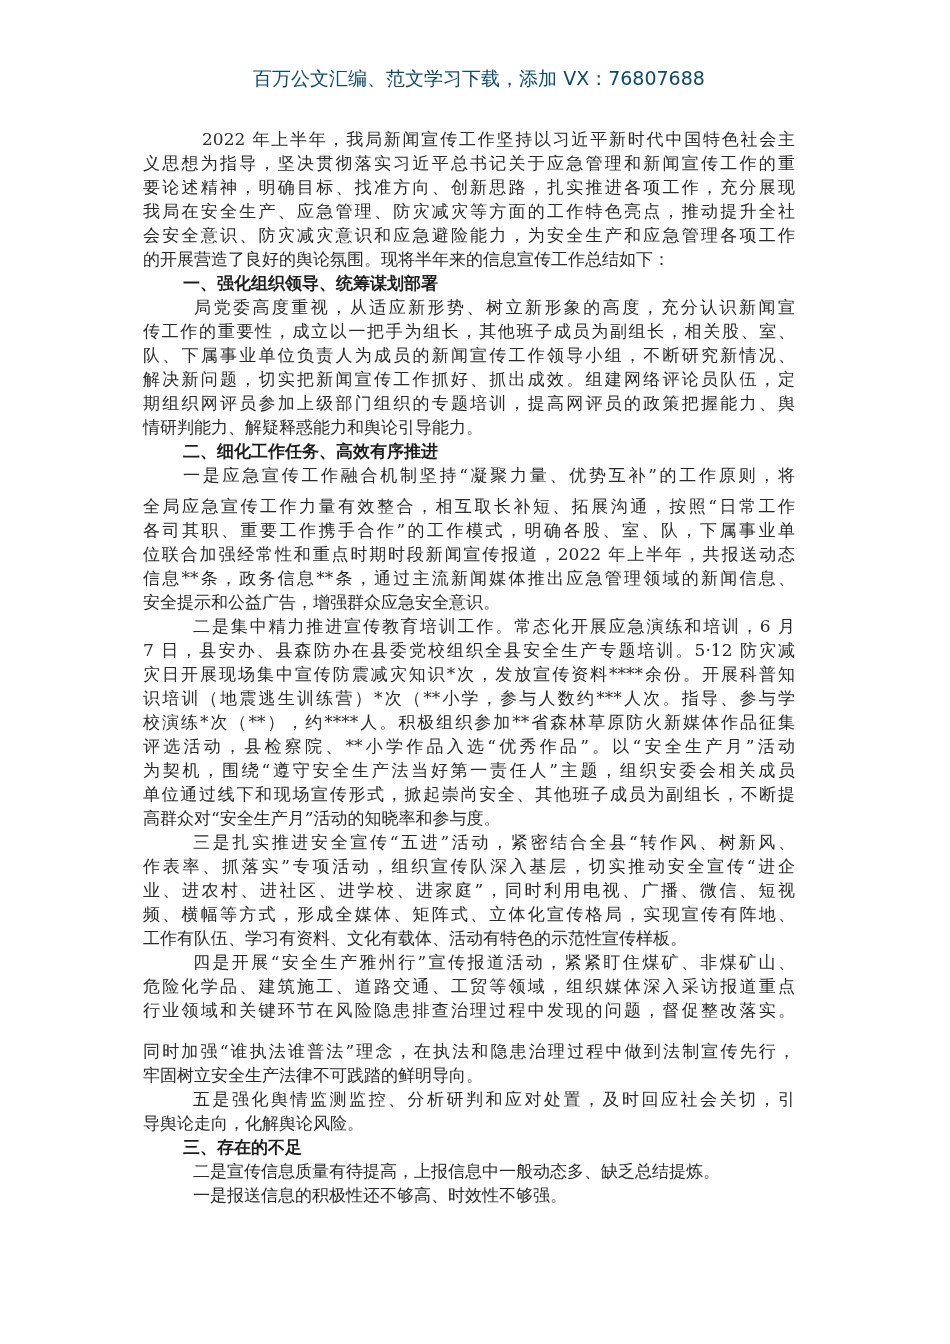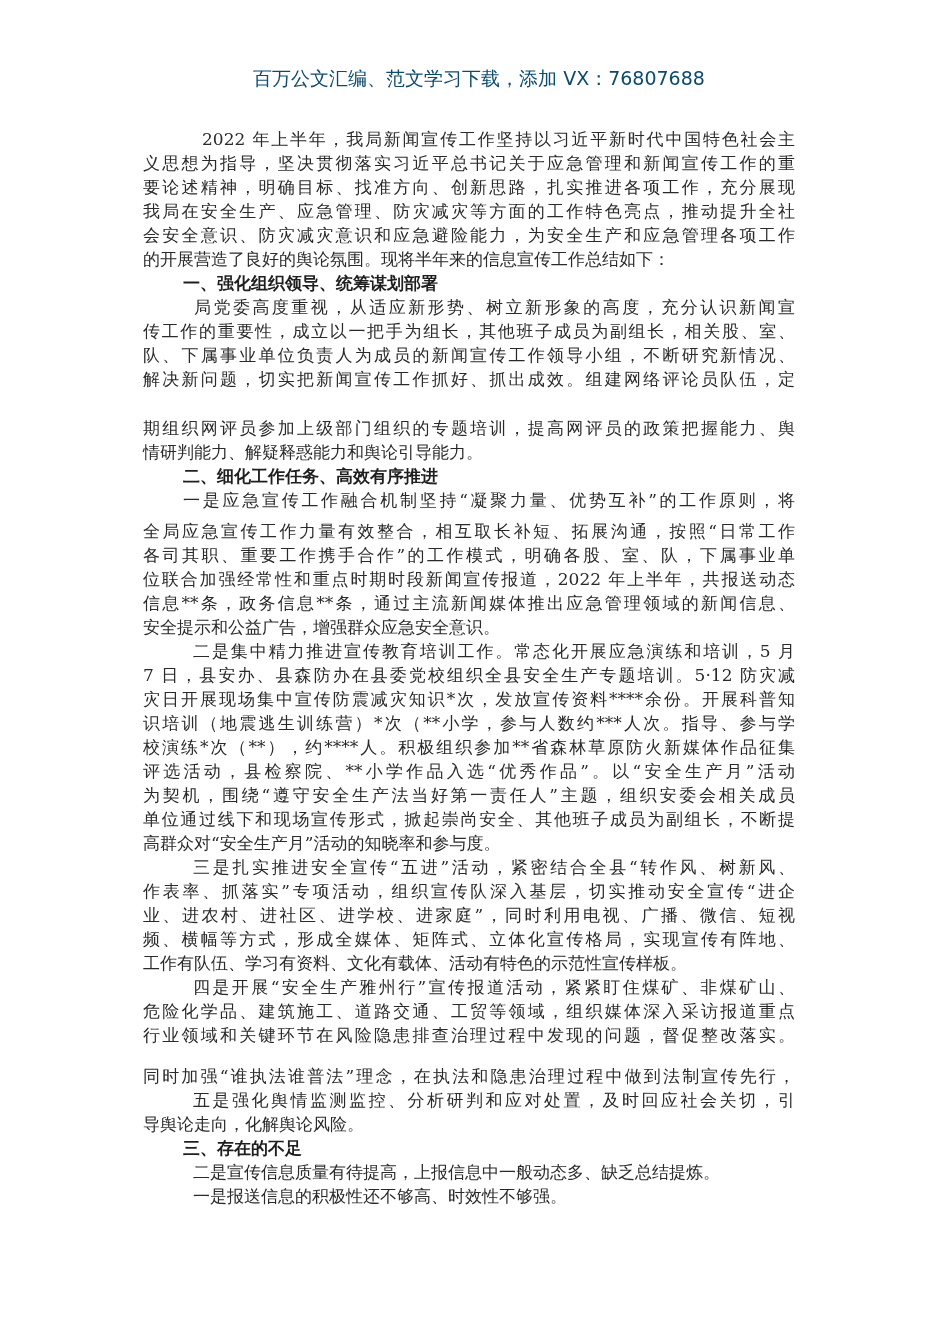--- a/index.html
+++ b/index.html
@@ -24,45 +24,46 @@
     <div class="line" style="padding-left: 0px; width: 652px;">义思想为指导，坚决贯彻落实习近平总书记关于应急管理和新闻宣传工作的重</div>
     <div class="line" style="padding-left: 0px; width: 652px;">要论述精神，明确目标、找准方向、创新思路，扎实推进各项工作，充分展现</div>
     <div class="line" style="padding-left: 0px; width: 652px;">我局在安全生产、应急管理、防灾减灾等方面的工作特色亮点，推动提升全社</div>
     <div class="line" style="padding-left: 0px; width: 652px;">会安全意识、防灾减灾意识和应急避险能力，为安全生产和应急管理各项工作</div>
     <div class="line last" style="padding-left: 0px; width: 652px;">的开展营造了良好的舆论氛围。现将半年来的信息宣传工作总结如下：</div>
     <div class="line heading" style="padding-left: 40px; width: 612px;">一、强化组织领导、统筹谋划部署</div>
     <div class="line" style="padding-left: 51px; width: 601px;">局党委高度重视，从适应新形势、树立新形象的高度，充分认识新闻宣</div>
     <div class="line" style="padding-left: 0px; width: 652px;">传工作的重要性，成立以一把手为组长，其他班子成员为副组长，相关股、室、</div>
     <div class="line" style="padding-left: 0px; width: 652px;">队、下属事业单位负责人为成员的新闻宣传工作领导小组，不断研究新情况、</div>
     <div class="line" style="padding-left: 0px; width: 652px;">解决新问题，切实把新闻宣传工作抓好、抓出成效。组建网络评论员队伍，定</div>
-    <div class="line" style="padding-left: 0px; width: 652px; margin-top: 25px;">期组织网评员参加上级部门组织的专题培训，提高网评员的政策把握能力、舆</div>
+    <div class="line" style="padding-left: 0px; width: 652px;">期组织网评员参加上级部门组织的专题培训，提高网评员的政策把握能力、舆</div>
     <div class="line last" style="padding-left: 0px; width: 652px;">情研判能力、解疑释惑能力和舆论引导能力。</div>
     <div class="line heading" style="padding-left: 40px; width: 612px;">二、细化工作任务、高效有序推进</div>
     <div class="line" style="padding-left: 40px; width: 612px;">一是应急宣传工作融合机制坚持“凝聚力量、优势互补”的工作原则，将</div>
     <div class="line" style="padding-left: 0px; width: 652px; margin-top: 7px;">全局应急宣传工作力量有效整合，相互取长补短、拓展沟通，按照“日常工作</div>
     <div class="line" style="padding-left: 0px; width: 652px;">各司其职、重要工作携手合作”的工作模式，明确各股、室、队，下属事业单</div>
     <div class="line" style="padding-left: 0px; width: 652px;">位联合加强经常性和重点时期时段新闻宣传报道，2022 年上半年，共报送动态</div>
     <div class="line" style="padding-left: 0px; width: 652px;">信息**条，政务信息**条，通过主流新闻媒体推出应急管理领域的新闻信息、</div>
     <div class="line last" style="padding-left: 0px; width: 652px;">安全提示和公益广告，增强群众应急安全意识。</div>
-    <div class="line" style="padding-left: 50px; width: 602px;">二是集中精力推进宣传教育培训工作。常态化开展应急演练和培训，5 月</div>
+    <div class="line" style="padding-left: 50px; width: 602px;">二是集中精力推进宣传教育培训工作。常态化开展应急演练和培训，6 月</div>
     <div class="line" style="padding-left: 0px; width: 652px;">7 日，县安办、县森防办在县委党校组织全县安全生产专题培训。5·12 防灾减</div>
     <div class="line" style="padding-left: 0px; width: 652px;">灾日开展现场集中宣传防震减灾知识*次，发放宣传资料****余份。开展科普知</div>
     <div class="line" style="padding-left: 0px; width: 652px;">识培训（地震逃生训练营）*次（**小学，参与人数约***人次。指导、参与学</div>
     <div class="line" style="padding-left: 0px; width: 652px;">校演练*次（**），约****人。积极组织参加**省森林草原防火新媒体作品征集</div>
     <div class="line" style="padding-left: 0px; width: 652px;">评选活动，县检察院、**小学作品入选“优秀作品”。以“安全生产月”活动</div>
     <div class="line" style="padding-left: 0px; width: 652px;">为契机，围绕“遵守安全生产法当好第一责任人”主题，组织安委会相关成员</div>
     <div class="line" style="padding-left: 0px; width: 652px;">单位通过线下和现场宣传形式，掀起崇尚安全、其他班子成员为副组长，不断提</div>
     <div class="line last" style="padding-left: 0px; width: 652px;">高群众对“安全生产月”活动的知晓率和参与度。</div>
     <div class="line" style="padding-left: 50px; width: 602px;">三是扎实推进安全宣传“五进”活动，紧密结合全县“转作风、树新风、</div>
     <div class="line" style="padding-left: 0px; width: 652px;">作表率、抓落实”专项活动，组织宣传队深入基层，切实推动安全宣传“进企</div>
     <div class="line" style="padding-left: 0px; width: 652px;">业、进农村、进社区、进学校、进家庭”，同时利用电视、广播、微信、短视</div>
     <div class="line" style="padding-left: 0px; width: 652px;">频、横幅等方式，形成全媒体、矩阵式、立体化宣传格局，实现宣传有阵地、</div>
     <div class="line last" style="padding-left: 0px; width: 652px;">工作有队伍、学习有资料、文化有载体、活动有特色的示范性宣传样板。</div>
     <div class="line" style="padding-left: 50px; width: 602px;">四是开展“安全生产雅州行”宣传报道活动，紧紧盯住煤矿、非煤矿山、</div>
     <div class="line" style="padding-left: 0px; width: 652px;">危险化学品、建筑施工、道路交通、工贸等领域，组织媒体深入采访报道重点</div>
     <div class="line" style="padding-left: 0px; width: 652px;">行业领域和关键环节在风险隐患排查治理过程中发现的问题，督促整改落实。</div>
     <div class="line" style="padding-left: 0px; width: 652px; margin-top: 17px;">同时加强“谁执法谁普法”理念，在执法和隐患治理过程中做到法制宣传先行，</div>
+    <div class="line last" style="padding-left: 0px; width: 652px;">牢固树立安全生产法律不可践踏的鲜明导向。</div>
     <div class="line" style="padding-left: 50px; width: 602px;">五是强化舆情监测监控、分析研判和应对处置，及时回应社会关切，引</div>
     <div class="line last" style="padding-left: 0px; width: 652px;">导舆论走向，化解舆论风险。</div>
     <div class="line heading" style="padding-left: 40px; width: 612px;">三、存在的不足</div>
     <div class="line last" style="padding-left: 50px; width: 602px;">二是宣传信息质量有待提高，上报信息中一般动态多、缺乏总结提炼。</div>
     <div class="line last" style="padding-left: 50px; width: 602px;">一是报送信息的积极性还不够高、时效性不够强。</div>
   </div>
 
 </body></html>

